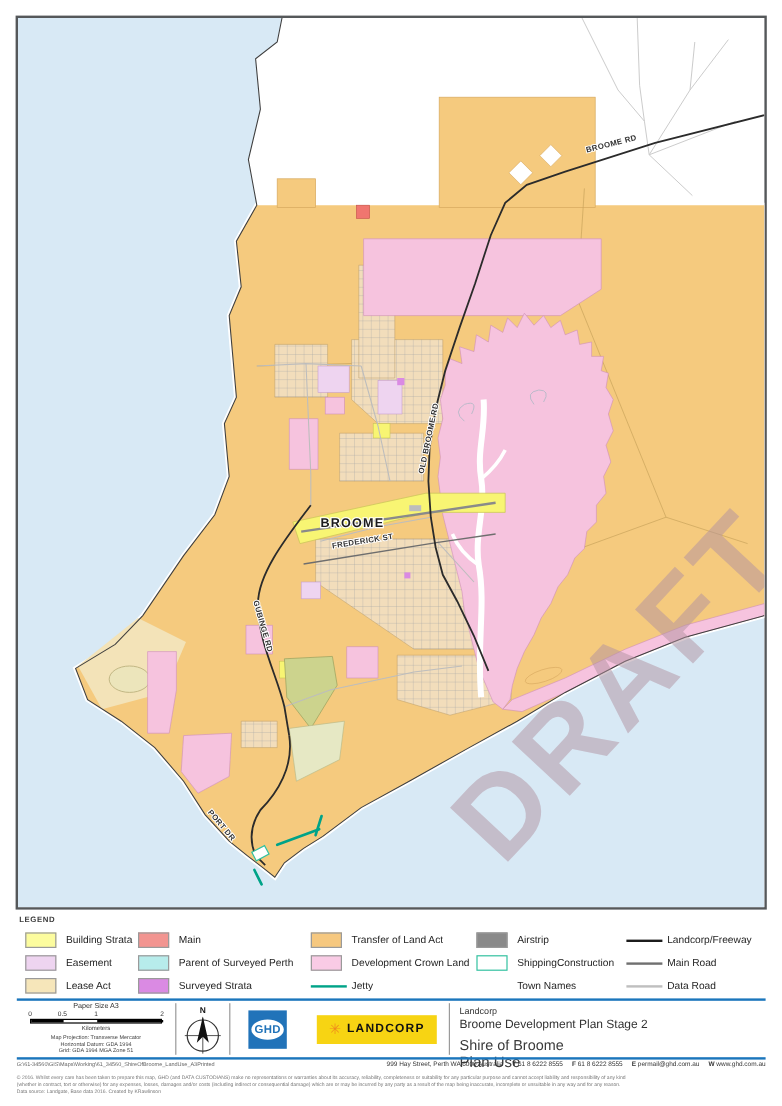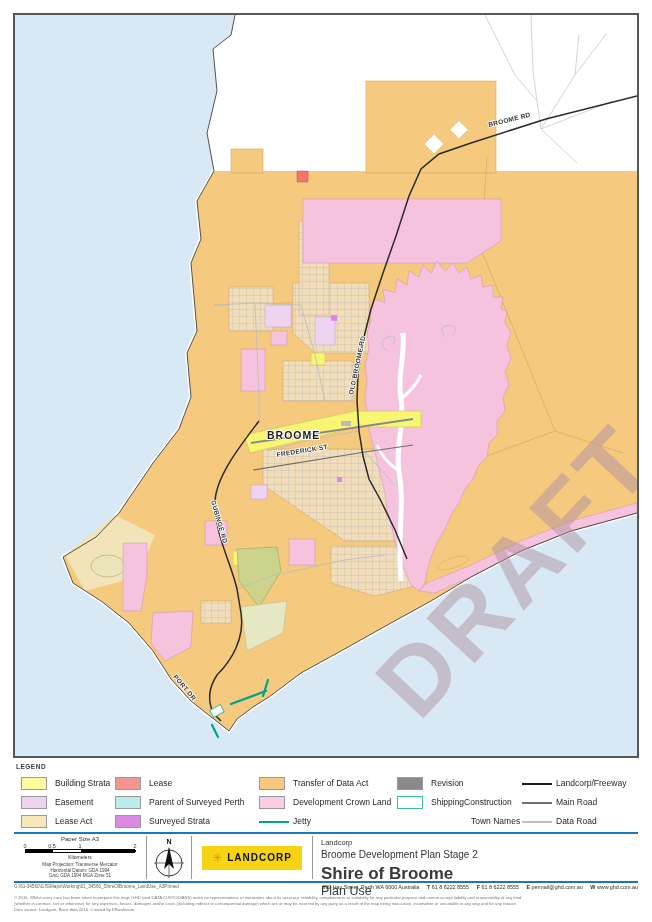--- a/index.html
+++ b/index.html
@@ -12,21 +12,21 @@
   .townlabel{font-size:10.5px;font-weight:bold;fill:#1c1c1c;letter-spacing:1px;stroke:#fff;stroke-width:2px;paint-order:stroke;}
   .watermark{font-size:96px;font-weight:bold;fill:#b292a0;opacity:.5;letter-spacing:6px;}
   
   #legendTitle{position:absolute;left:16px;top:763px;font-size:6.5px;font-weight:bold;color:#3c3c3c;letter-spacing:.5px;}
   #legend{position:absolute;left:14px;top:777px;width:624px;height:54px;}
   .li{position:absolute;height:14px;}
   .sw{position:absolute;left:0;top:0;width:26px;height:13px;border:1px solid #9a9a9a;box-sizing:border-box;background:#fff;}
   .sw.outline{border:1.5px solid #33c1a0;}
   .ln{position:absolute;left:0;top:6px;width:30px;height:2px;background:#000;}
   .lt{position:absolute;left:34px;top:1px;font-size:8.5px;color:#1f1f1f;white-space:nowrap;}
-  .lt.noswatch{left:34px;margin-left:40px;}
+  .lt.noswatch{left:34px;}
   
   .blueline{position:absolute;left:14px;width:624px;height:2px;background:#1b76bc;}
   
   #titleblock{position:absolute;left:14px;top:835px;width:624px;height:45px;display:flex;align-items:stretch;}
   .vdiv{width:1px;background:#9a9a9a;margin:1px 0;}
   #scalecol{width:132px;position:relative;font-size:5px;color:#333;text-align:center;}
   #papersize{font-size:6px;margin-top:1px;}
   #scalebarwrap{position:relative;width:110px;margin:7px auto 0;}
   .tick{position:absolute;top:-6px;font-size:5.5px;transform:translateX(-50%);}
   #scalebar{position:relative;width:110px;height:4px;border:1px solid #000;box-sizing:border-box;background:#fff;}
@@ -38,21 +38,21 @@
   #ghdlogo{width:32px;height:32px;background:#2173b9;position:relative;}
   #ghdlogo .oval{position:absolute;left:50%;top:50%;transform:translate(-50%,-50%);width:27px;height:17px;background:#fff;border-radius:50%;display:flex;align-items:center;justify-content:center;}
   #ghdlogo .oval span{font-size:9.5px;font-weight:bold;color:#2173b9;letter-spacing:.2px;}
   #landcorpcol{width:120px;display:flex;align-items:center;justify-content:center;}
   #landcorplogo{width:100px;height:24px;background:#f7d413;display:flex;align-items:center;justify-content:center;gap:5px;}
   #landcorplogo .burst{color:#ef8b1d;font-size:12px;line-height:1;}
   #landcorplogo .word{font-size:10px;font-weight:bold;color:#111;letter-spacing:1px;}
   #projectcol{flex:1;padding:3px 0 0 8px;position:relative;}
   #client{font-size:7.5px;color:#333;}
   #project{font-size:10px;color:#333;margin-top:2px;}
-  #maptitle1{font-size:17px;color:#3a3a3a;font-weight:700;margin-top:4px;}
+  #maptitle1{font-size:12px;color:#3a3a3a;font-weight:400;margin-top:4px;}
   #maptitle2{font-size:12.5px;color:#3a3a3a;font-weight:500;}
   #jobcol{width:96px;position:relative;font-size:6.5px;color:#333;}
   .jobrow{display:flex;height:9px;align-items:center;}
   .joblabel{width:42px;text-align:right;color:#555;padding-right:4px;}
   .jobval{border-left:1px solid #9a9a9a;padding-left:4px;height:100%;display:flex;align-items:center;}
   #figure{position:absolute;right:2px;bottom:1px;font-size:13px;color:#222;}
   
   #footer{position:absolute;left:14px;top:884px;width:624px;display:flex;justify-content:space-between;align-items:flex-start;}
   #pathtext{font-size:4.6px;color:#666;}
   #contact{font-size:5.4px;color:#333;white-space:nowrap;}
@@ -198,29 +198,29 @@
   </div>
 
   <div id="legendTitle">LEGEND</div>
   <div id="legend">
     <div class="li" style="left:7px;top:0">
         <span class="sw" style="background: rgb(252, 252, 158);"></span>
         <span class="lt">Building Strata</span>
       </div>
     <div class="li" style="left:101px;top:0">
         <span class="sw" style="background: rgb(242, 148, 144);"></span>
-        <span class="lt">Lease</span>
+        <span class="lt">Main</span>
       </div>
     <div class="li" style="left:245px;top:0">
         <span class="sw" style="background: rgb(246, 200, 127);"></span>
-        <span class="lt">Transfer of Data Act</span>
+        <span class="lt">Transfer of Land Act</span>
       </div>
     <div class="li" style="left:383px;top:0">
         <span class="sw" style="background: rgb(138, 138, 138);"></span>
-        <span class="lt">Revision</span>
+        <span class="lt">Airstrip</span>
       </div>
     <div class="li" style="left:508px;top:0">
         <span class="ln" style="background: rgb(28, 28, 28);"></span>
         <span class="lt">Landcorp/Freeway</span>
       </div>
 
     <div class="li" style="left:7px;top:19px">
         <span class="sw" style="background: rgb(238, 212, 240);"></span>
         <span class="lt">Easement</span>
       </div>
@@ -287,20 +287,27 @@
     <div class="vdiv"></div>
     <div id="northcol">
       <svg width="36" height="44" viewBox="0 0 36 44">
         <text x="18" y="8" text-anchor="middle" font-size="7" font-weight="bold" fill="#111">N</text>
         <circle cx="18" cy="27" r="13" fill="none" stroke="#333" stroke-width="1"></circle>
         <path d="M3,27 H33 M18,12 V42" stroke="#333" stroke-width="0.7"></path>
         <polygon points="18,11 23,33 18,28 13,33" fill="#111"></polygon>
       </svg>
     </div>
     <div class="vdiv"></div>
+    <div id="ghdcol">
+      <div id="ghdlogo">
+        <div class="oval">
+            <span>GHD</span>
+          </div>
+      </div>
+    </div>
     <div id="landcorpcol">
       <div id="landcorplogo">
         <span class="burst">✳</span>
         <span class="word">LANDCORP</span>
       </div>
     </div>
     <div class="vdiv"></div>
     <div id="projectcol">
       <div id="client">Landcorp</div>
       <div id="project">Broome Development Plan Stage 2</div>

